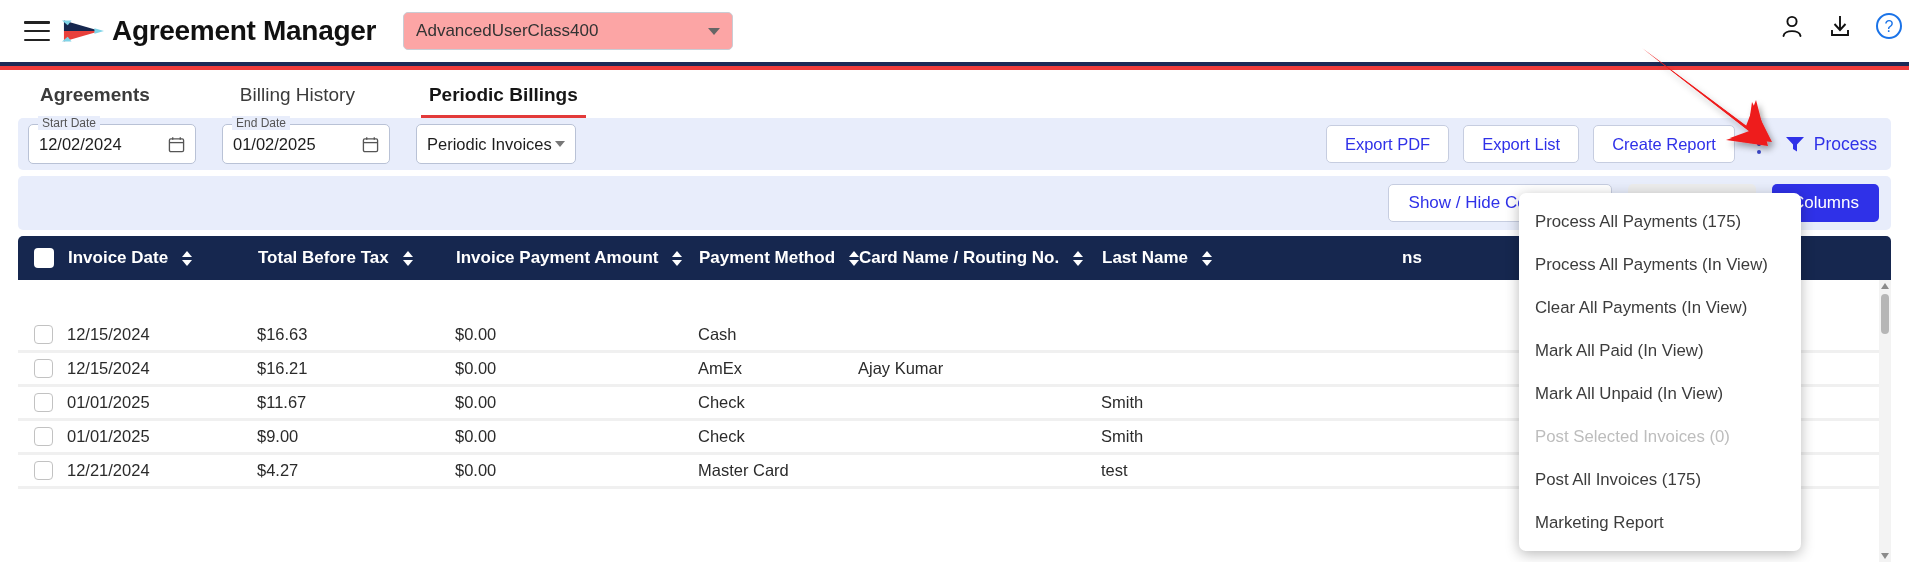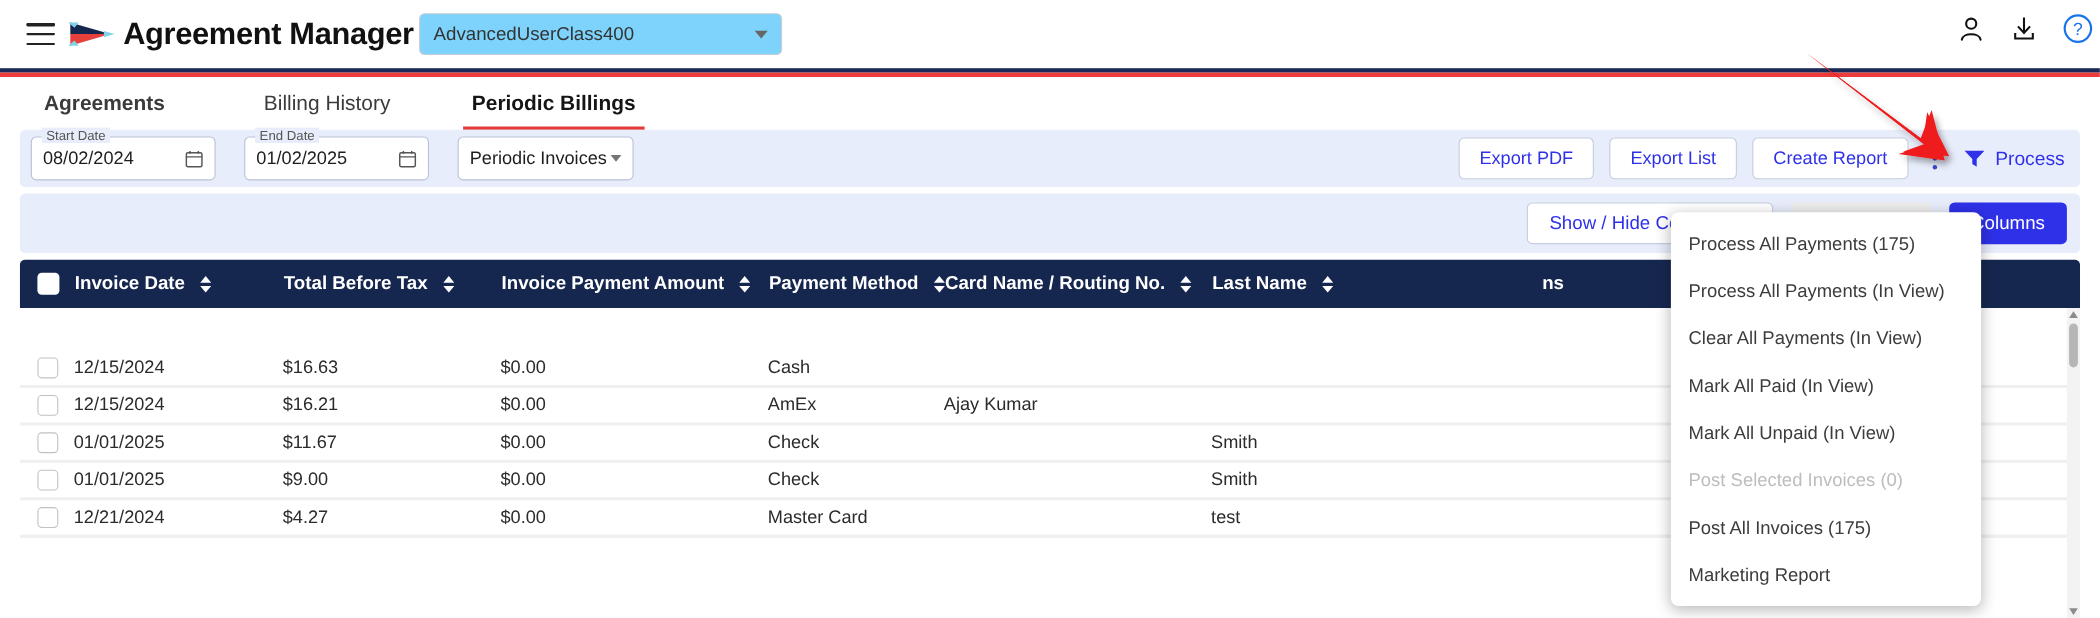--- a/index.html
+++ b/index.html
@@ -22,22 +22,22 @@
     cursor: pointer;
   }
   .hamburger span { display: block; height: 2.5px; background: #222; border-radius: 1px; }
 
   .logo-mark { width: 42px; height: 30px; flex: 0 0 42px; }
   .brand-title {
     font-size: 28px; font-weight: bold; color: #111; letter-spacing: -0.3px;
     margin-left: 8px; white-space: nowrap;
   }
   .user-class-select {
-    margin-left: 5px; width: 330px; height: 38px;
-    border: 1px solid #c9ccd4; border-radius: 5px; background: #7dd3fc;
+    margin-left: 27px; width: 330px; height: 38px;
+    border: 1px solid #c9ccd4; border-radius: 5px; background: #fca5a5;
     display: flex; align-items: center; padding: 8px 12px; cursor: pointer;
   }
   .user-class-select .val { font-size: 17px; color: #333; flex: 1; }
   .caret { width: 0; height: 0; border-left: 6px solid transparent;
            border-right: 6px solid transparent; border-top: 7px solid #666; }
 
   .header-icons {
     position: absolute; right: 18px; top: 12px;
     display: flex; align-items: center; gap: 22px;
   }
@@ -258,21 +258,21 @@
   <div class="tabs">
     <div class="tab t1">Agreements</div>
     <div class="tab t2">Billing History</div>
     <div class="tab t3 active">Periodic Billings</div>
   </div>
 
   <div class="toolbar">
 
     <div class="date-field">
       <div class="flabel">Start Date</div>
-      <div class="dval">08/02/2024</div>
+      <div class="dval">12/02/2024</div>
       <svg class="cal-icon" viewBox="0 0 18 18">
         <rect x="1.5" y="3" width="15" height="13.5" rx="1.5" fill="none" stroke="#555" stroke-width="1.4"></rect>
         <line x1="1.5" y1="7" x2="16.5" y2="7" stroke="#555" stroke-width="1.4"></line>
         <line x1="5" y1="1.3" x2="5" y2="4" stroke="#555" stroke-width="1.4"></line>
         <line x1="13" y1="1.3" x2="13" y2="4" stroke="#555" stroke-width="1.4"></line>
       </svg>
     </div>
 
     <div class="date-field second">
       <div class="flabel">End Date</div>

